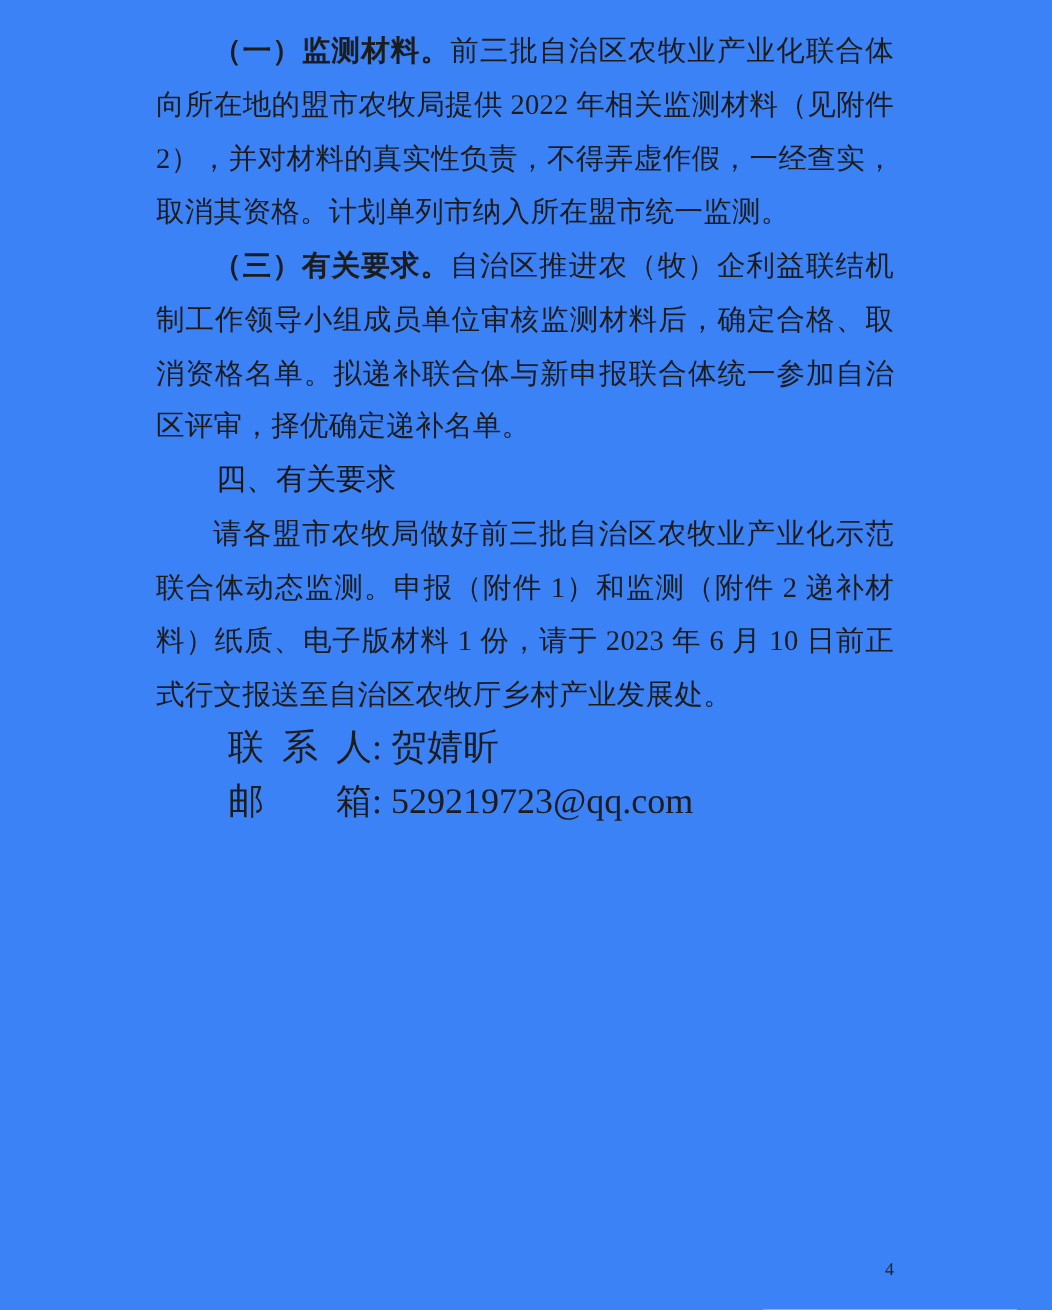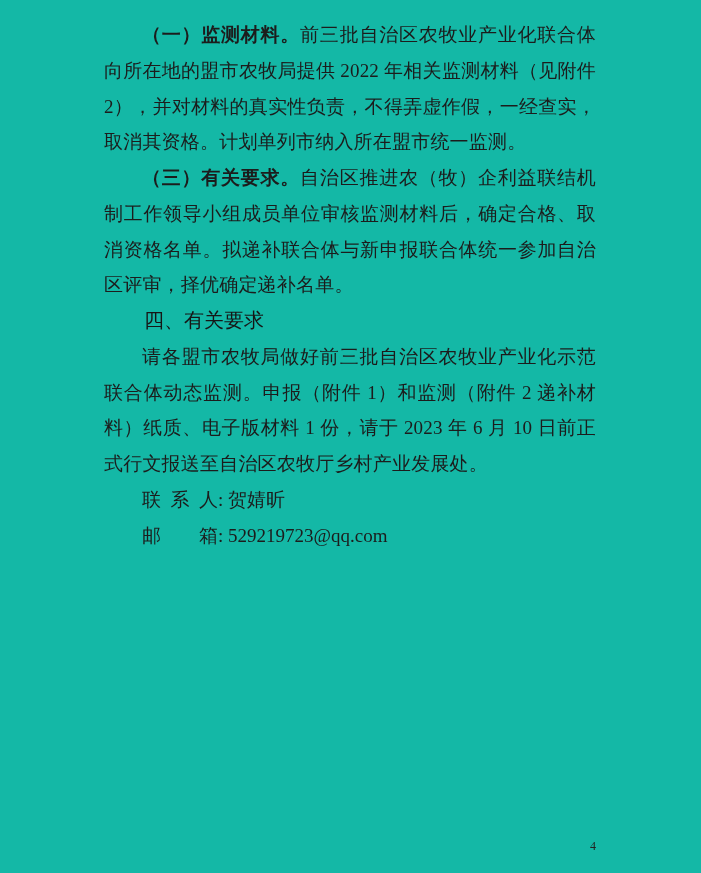--- a/index.html
+++ b/index.html
@@ -11,21 +11,21 @@
     width: 701px;
     height: 873px;
     position: relative;
     overflow: hidden;
     font-family: "Liberation Serif", "DejaVu Serif", serif;
     color: #1c1c1c;
   }
   .page {
     position: absolute;
     inset: 0;
-    background: #14b8a6;
+    background: #3b82f6;
   }
   .content {
     position: absolute;
     top: 17px;
     left: 104px;
     width: 492px;
   }
   .para {
     margin: 0;
     font-size: 19px;
@@ -42,21 +42,21 @@
     margin: 0;
     font-size: 20px;
     line-height: 35.75px;
     text-indent: 2em;
     font-weight: 400;
     font-family: "Liberation Sans", "DejaVu Sans", sans-serif;
     color: #161616;
   }
   .contact-line {
     margin: 0;
-    font-size: 19px;
+    font-size: 24px;
     line-height: 35.75px;
     text-indent: 2em;
     white-space: pre-wrap;
   }
   .page-number {
     position: absolute;
     left: 590px;
     top: 839px;
     font-size: 12px;
     color: #222222;

